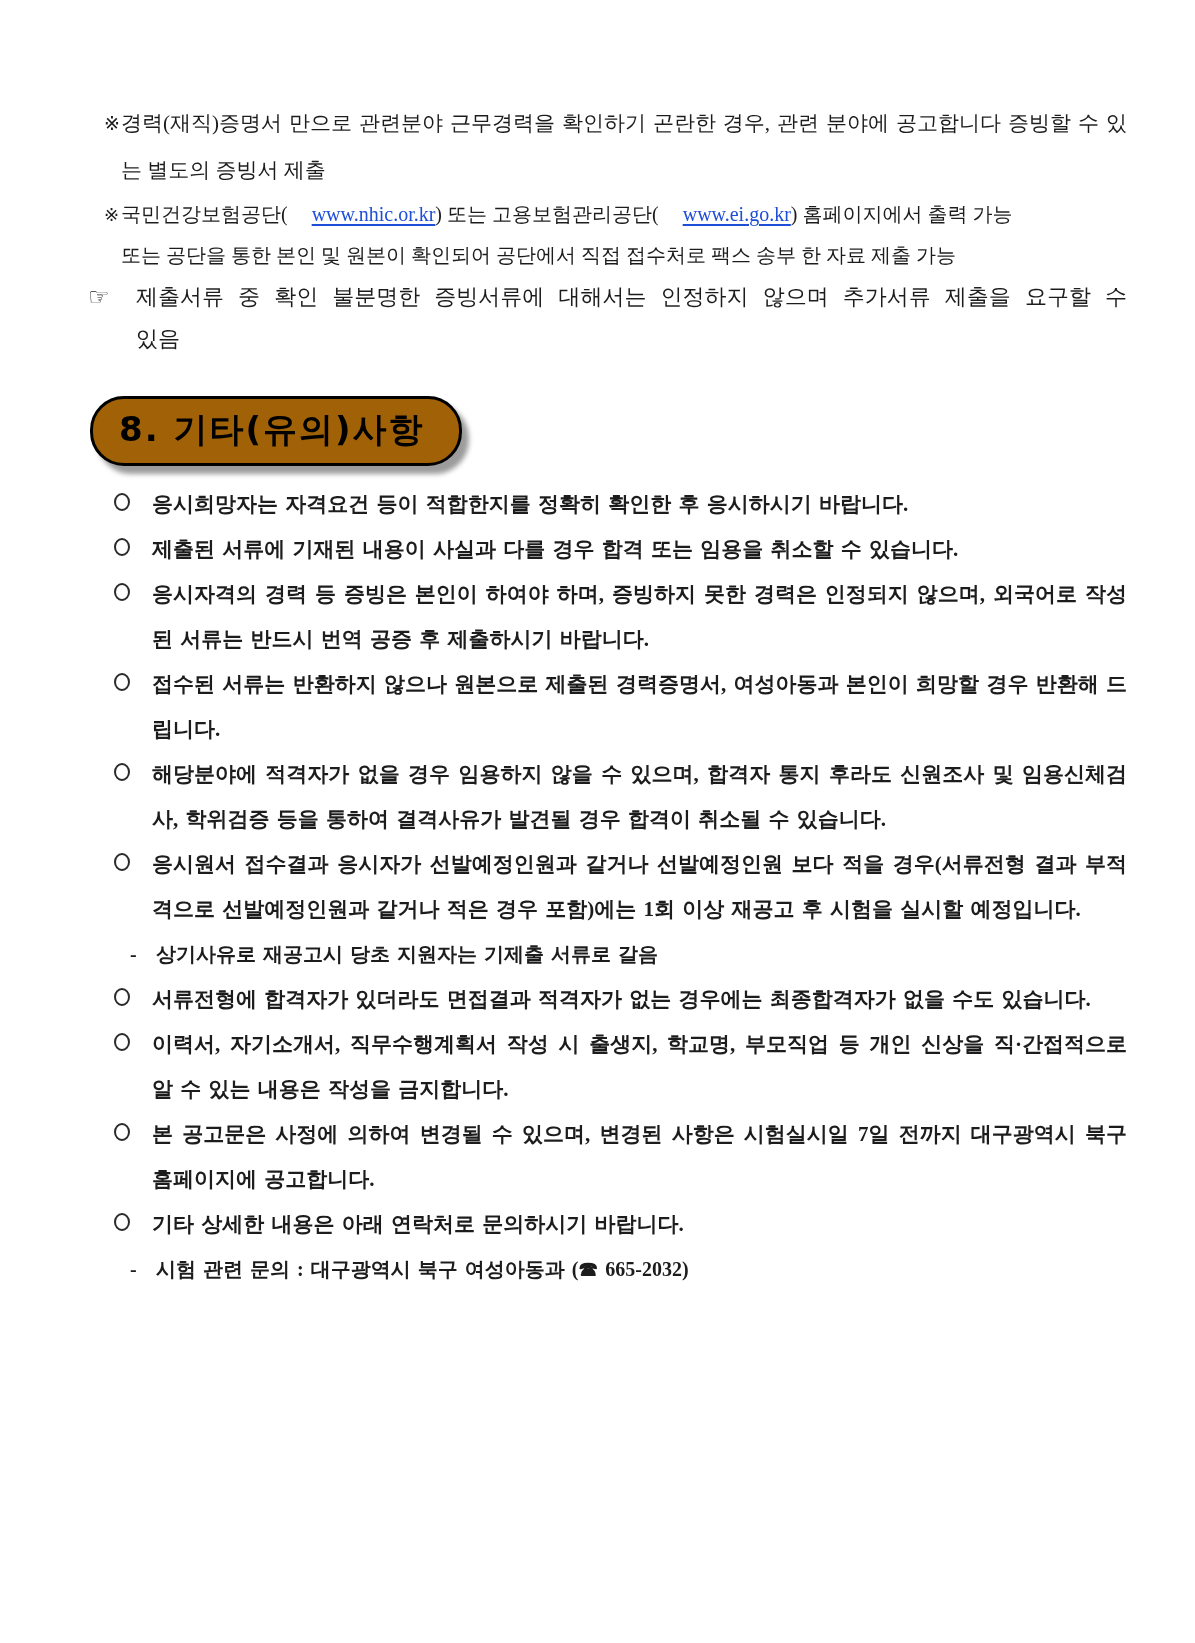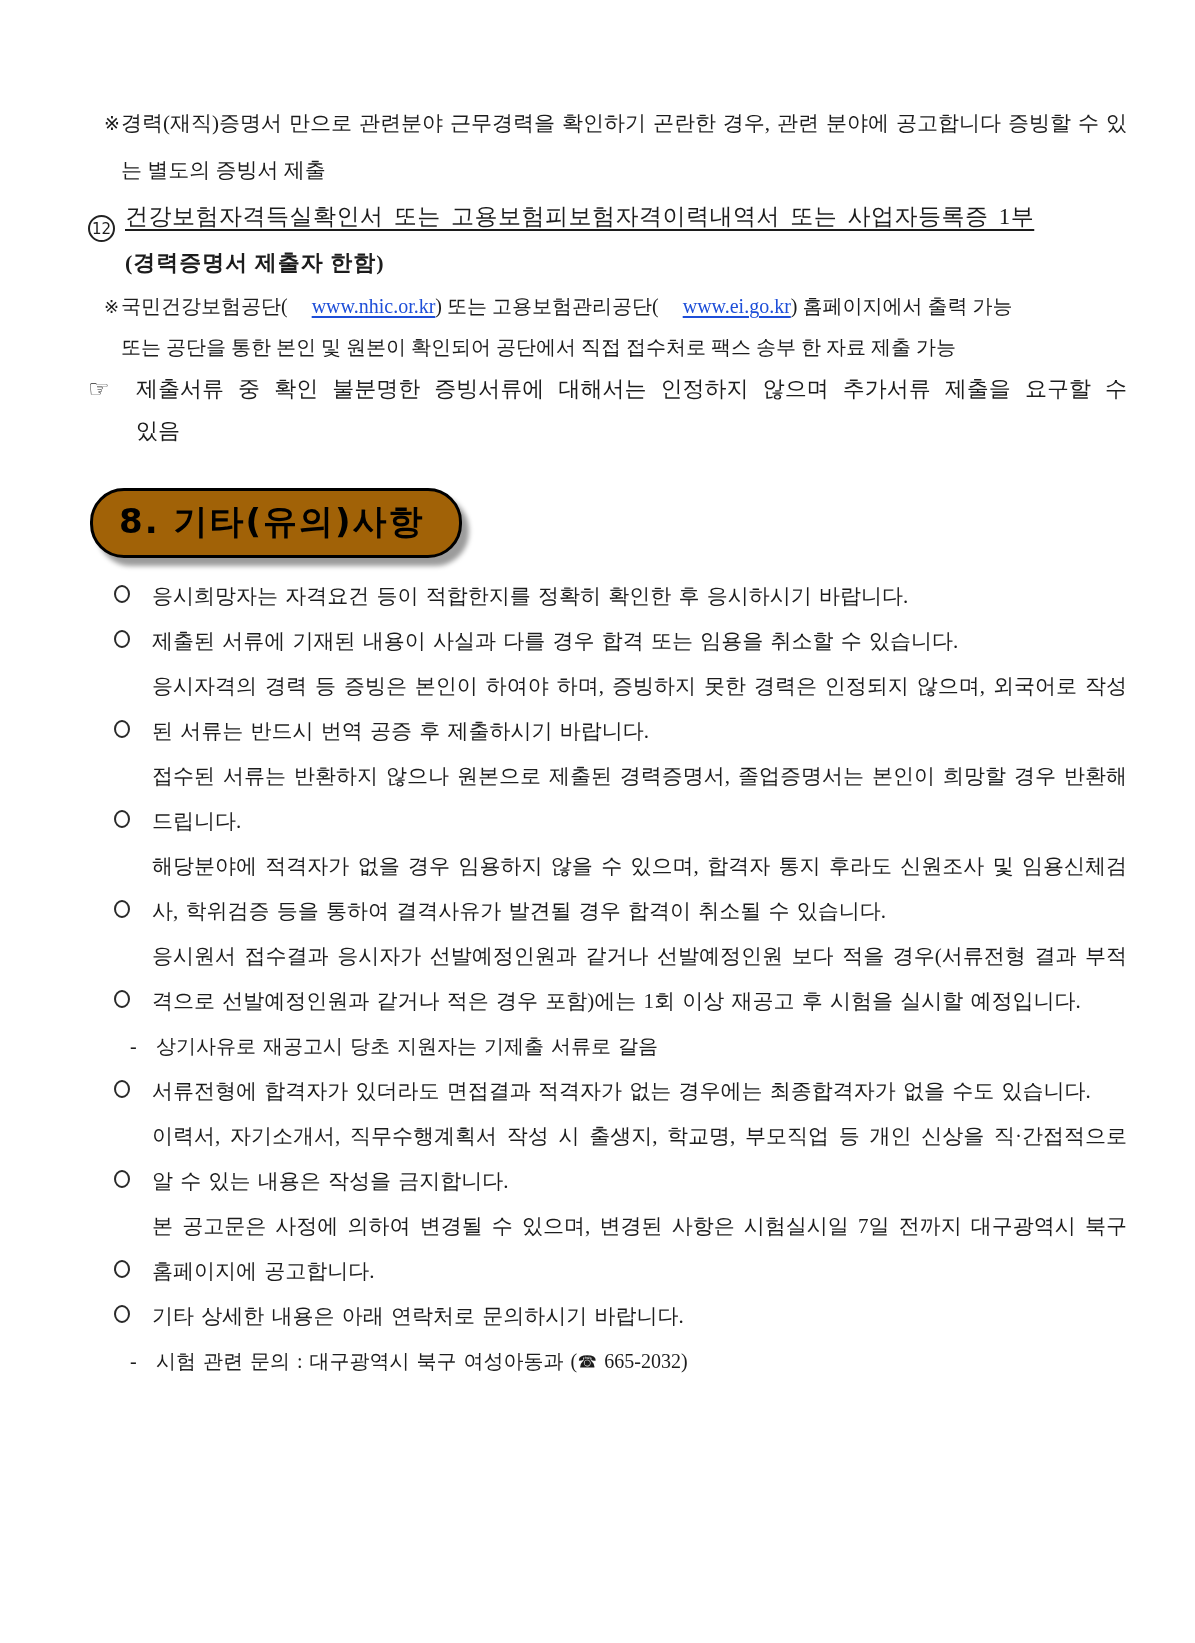--- a/index.html
+++ b/index.html
@@ -54,21 +54,21 @@
     background:#a16207;
     padding:8px 34px 10px 26px;
     box-shadow:7px 8px 5px #9c9c9c;
     font-family:"DejaVu Sans","Liberation Sans",sans-serif;
     font-weight:bold; font-size:34px; letter-spacing:2px;
     color:#000;
   }
 
   
   .blist { margin:16px 0 0 26px; font-size:21px; line-height:45px; }
-  .li { display:flex; align-items:flex-end; }
+  .li { display:flex; align-items:flex-start;font-weight:bold; }
   .li .bmark { flex:none; width:38px; }
   .bullet-circle {
     display:inline-block; width:16px; height:18px;
     border:2px solid #2a2a2a; border-radius:50%;
     margin-top:11px;
   }
   .li .b-text { flex:1; text-align:justify; word-spacing:2px; }
   .li.sub { margin-left:14px; font-size:20px; }
   .li.sub .bmark { width:28px; text-align:left; padding-left:2px; }
 </style>
@@ -78,27 +78,20 @@
 <div class="page">
   <div class="content">
 
     
     <div class="note-row star-note">
       <span class="marker">※</span>
       <div class="ntext">경력(재직)증명서 만으로 관련분야 근무경력을 확인하기 곤란한 경우, 관련 분야에 공고합니다 증빙할 수 있는 별도의 증빙서 제출</div>
     </div>
 
     
-    <div class="note-row item12">
-      <span class="marker"><span class="badge-circle">12</span></span>
-      <div class="ntext">
-        <div class="title">건강보험자격득실확인서 또는 고용보험피보험자격이력내역서 또는 사업자등록증 1부</div>
-        <div class="subtitle">(경력증명서 제출자 한함)</div>
-      </div>
-    </div>
 
     
     <div class="note-row star-note2">
       <span class="marker">※</span>
       <div class="ntext">
         <span>국민건강보험공단(</span><a class="doc-link">www.nhic.or.kr</a><span>) 또는 고용보험관리공단(</span><a class="doc-link">www.ei.go.kr</a><span>) 홈페이지에서 출력 가능</span>
         <div>또는 공단을 통한 본인 및 원본이 확인되어 공단에서 직접 접수처로 팩스 송부 한 자료 제출 가능</div>
       </div>
     </div>
 
@@ -126,21 +119,21 @@
         <div class="b-text">제출된 서류에 기재된 내용이 사실과 다를 경우 합격 또는 임용을 취소할 수 있습니다.</div>
       </div>
 
       <div class="li">
         <span class="bmark"><span class="bullet-circle"></span></span>
         <div class="b-text">응시자격의 경력 등 증빙은 본인이 하여야 하며, 증빙하지 못한 경력은 인정되지 않으며, 외국어로 작성된 서류는 반드시 번역 공증 후 제출하시기 바랍니다.</div>
       </div>
 
       <div class="li">
         <span class="bmark"><span class="bullet-circle"></span></span>
-        <div class="b-text">접수된 서류는 반환하지 않으나 원본으로 제출된 경력증명서, 졸업증명서는 본인이 희망할 경우 반환해 드립니다.</div>
+        <div class="b-text">접수된 서류는 반환하지 않으나 원본으로 제출된 경력증명서, 여성아동과 본인이 희망할 경우 반환해 드립니다.</div>
       </div>
 
       <div class="li">
         <span class="bmark"><span class="bullet-circle"></span></span>
         <div class="b-text">해당분야에 적격자가 없을 경우 임용하지 않을 수 있으며, 합격자 통지 후라도 신원조사 및 임용신체검사, 학위검증 등을 통하여 결격사유가 발견될 경우 합격이 취소될 수 있습니다.</div>
       </div>
 
 
       <div class="li">
         <span class="bmark"><span class="bullet-circle"></span></span>

